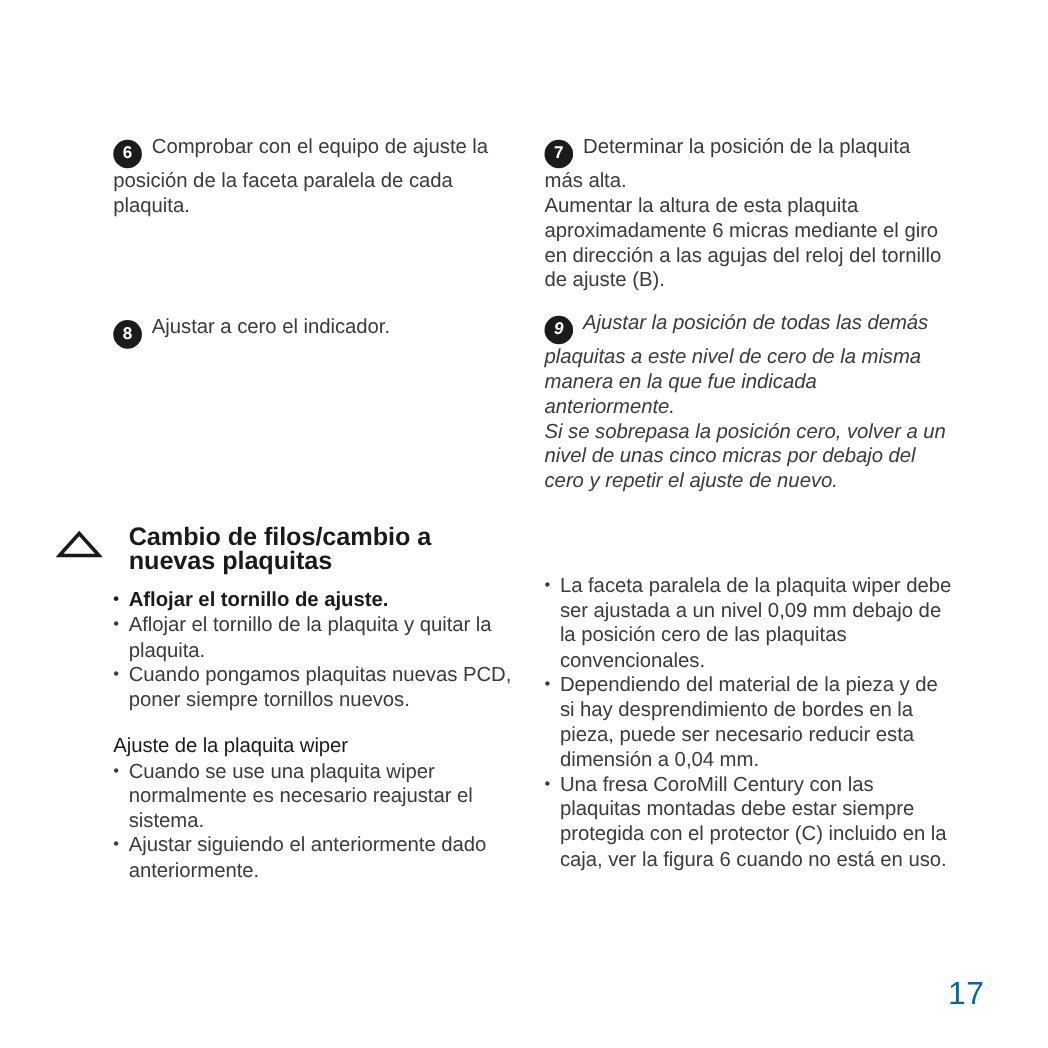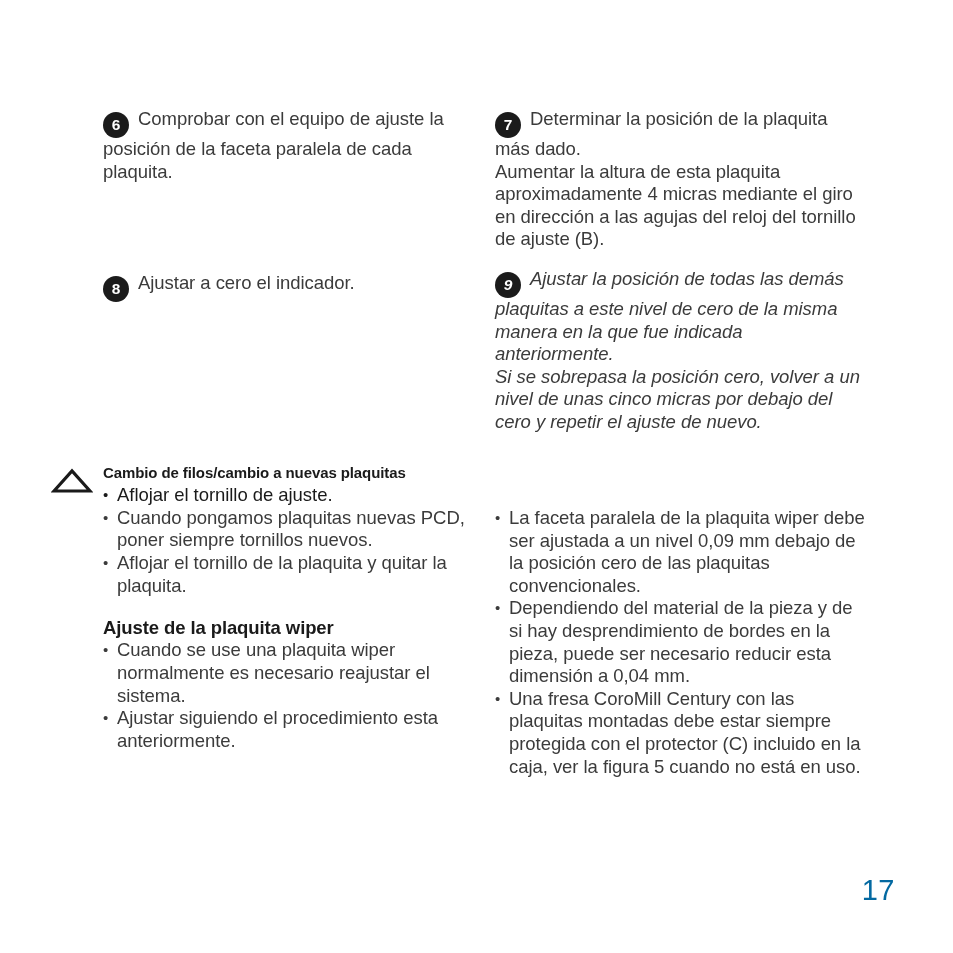--- a/index.html
+++ b/index.html
@@ -65,33 +65,33 @@
   
   .warn-section { position: relative; }
   .warn-icon {
     position: absolute;
     left: -52px;
     top: 6px;
     width: 42px;
     height: 26px;
   }
   .sec-title {
-    margin: 0;
-    font-size: 15px;
+    margin: 14px;
+    font-size: 23px;
     line-height: 22.2px;
     font-weight: bold;
     color: #1a1a1a;
     letter-spacing: -0.1px;
   }
 
   .sub-title {
     margin: 0;
     font-size: 18.5px;
     line-height: 22.2px;
-    font-weight: bold;
+    font-weight: normal;
     color: #1a1a1a;
     letter-spacing: -0.1px;
   }
 
   
   ul.bullets {
     list-style: none;
     margin: 0;
     padding: 0;
   }
@@ -106,21 +106,21 @@
   ul.bullets > li::before {
     content: "\2022";
     position: absolute;
     left: 0;
     top: 0;
     font-size: 15px;
     line-height: 22.6px;
     color: #3b3b3b;
   }
   ul.bullets > li.strong {
-    font-weight: normal;
+    font-weight: bold;
     color: #1a1a1a;
   }
   ul.bullets > li.strong::before { color: #1a1a1a; }
 
   .indent-list { margin-left: 8px; }
 
   
   .page-number {
     position: absolute;
     right: 58px;
@@ -145,22 +145,22 @@
 <div class="page">
 
   <div class="col col-left at-6">
     <div class="step">
       <p class="step-para"><span class="badge">6</span><span>Comprobar con el equipo de ajuste la posición de la faceta paralela de cada plaquita.</span></p>
     </div>
   </div>
 
   <div class="col col-right at-7">
     <div class="step">
-      <p class="step-para"><span class="badge">7</span><span>Determinar la posición de la plaquita más dado.</span></p>
-      <p class="step-para">Aumentar la altura de esta plaquita aproximadamente 4 micras mediante el giro en dirección a las agujas del reloj del tornillo de ajuste (B).</p>
+      <p class="step-para"><span class="badge">7</span><span>Determinar la posición de la plaquita más alta.</span></p>
+      <p class="step-para">Aumentar la altura de esta plaquita aproximadamente 6 micras mediante el giro en dirección a las agujas del reloj del tornillo de ajuste (B).</p>
     </div>
   </div>
 
   <div class="col col-left at-8">
     <div class="step">
       <p class="step-para"><span class="badge">8</span><span>Ajustar a cero el indicador.</span></p>
     </div>
   </div>
 
   <div class="col col-right at-9">
@@ -175,35 +175,35 @@
     <span class="warn-icon">
       <svg width="42" height="26" viewBox="0 0 42 26" xmlns="http://www.w3.org/2000/svg">
         <path d="M3 23 L21 3 L39 23 Z" fill="none" stroke="#1a1a1a" stroke-width="3.2" stroke-linejoin="miter"></path>
       </svg>
     </span>
 
     <p class="sec-title">Cambio de filos/cambio a nuevas plaquitas</p>
 
     <ul class="bullets indent-list">
       <li class="strong">Aflojar el tornillo de ajuste.</li>
+      <li>Aflojar el tornillo de la plaquita y quitar la plaquita.</li>
       <li>Cuando pongamos plaquitas nuevas PCD, poner siempre tornillos nuevos.</li>
-      <li>Aflojar el tornillo de la plaquita y quitar la plaquita.</li>
     </ul>
 
     <p class="sub-title" style="margin-top:20px;">Ajuste de la plaquita wiper</p>
 
     <ul class="bullets indent-list">
       <li>Cuando se use una plaquita wiper normalmente es necesario reajustar el sistema.</li>
-      <li>Ajustar siguiendo el procedimiento esta anteriormente.</li>
+      <li>Ajustar siguiendo el anteriormente dado anteriormente.</li>
     </ul>
   </div>
 
   <div class="col col-right at-rightlist">
     <ul class="bullets">
       <li>La faceta paralela de la plaquita wiper debe ser ajustada a un nivel 0,09 mm debajo de la posición cero de las plaquitas convencionales.</li>
       <li>Dependiendo del material de la pieza y de si hay desprendimiento de bordes en la pieza, puede ser necesario reducir esta dimensión a 0,04 mm.</li>
-      <li>Una fresa CoroMill Century con las plaquitas montadas debe estar siempre protegida con el protector (C) incluido en la caja, ver la figura 5 cuando no está en uso.</li>
+      <li>Una fresa CoroMill Century con las plaquitas montadas debe estar siempre protegida con el protector (C) incluido en la caja, ver la figura 6 cuando no está en uso.</li>
     </ul>
   </div>
 
   <div class="page-number">17</div>
 
 </div>
 
 </body></html>

